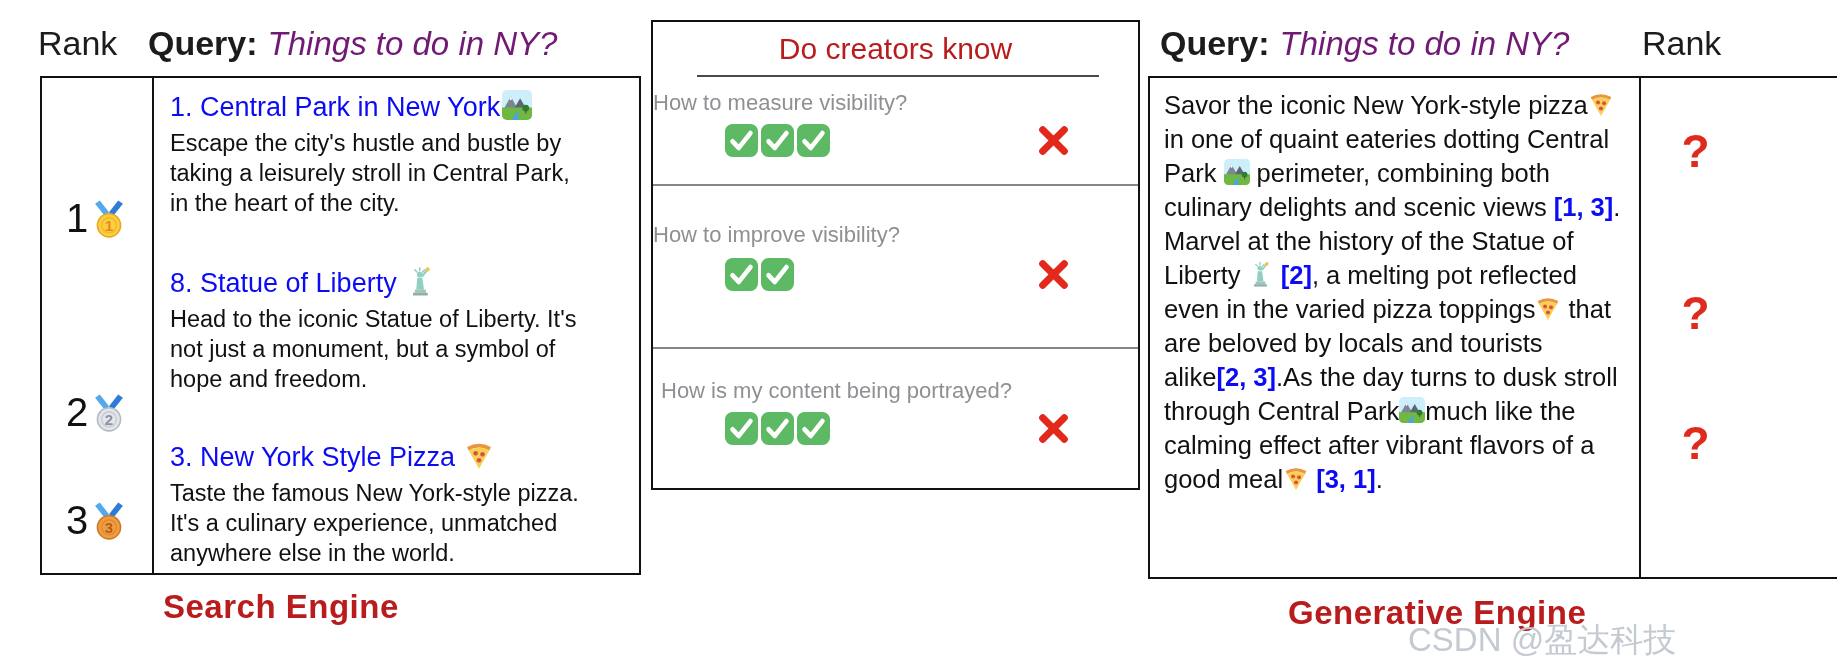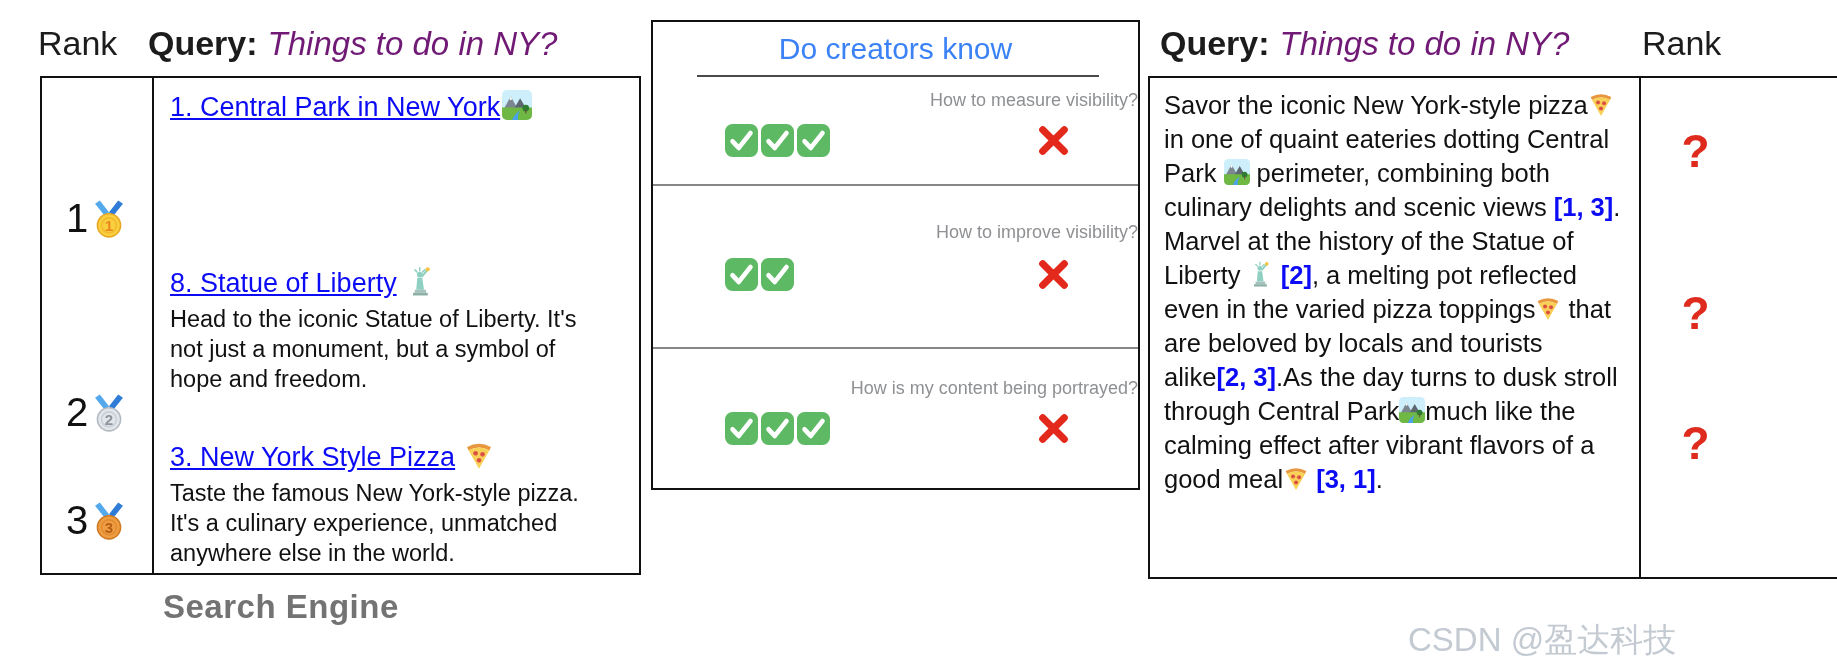--- a/index.html
+++ b/index.html
@@ -21,48 +21,48 @@
   #left-box{left:40px;top:76px;width:601px;height:499px;}
   #mid-box{left:651px;top:20px;width:489px;height:470px;}
   #right-box{left:1148px;top:76px;width:725px;height:503px;}
 
   
   .rank-col{position:absolute;left:0;top:0;bottom:0;width:110px;border-right:2px solid #111;}
   .rank-cell{position:absolute;left:0;width:110px;display:flex;align-items:center;justify-content:center;gap:2px;}
   .rank-num{font-size:40px;color:#111;}
   .results-col{position:absolute;left:112px;top:0;right:0;bottom:0;}
   .r-block{position:absolute;left:16px;right:4px;}
-  .r-title{font-size:27px;color:#0b0bf5;white-space:nowrap;text-decoration:underline;}
+  .r-title{font-size:27px;color:#0b0bf5;white-space:nowrap;}
   .r-title .t-icon{margin-left:2px;}
   .r-title .t-icon.spaced{margin-left:9px;}
   .r-desc{font-size:23.5px;line-height:30px;color:#111;white-space:pre-line;margin-top:5px;}
 
   
-  .mid-title{position:absolute;top:10px;left:0;right:0;text-align:center;font-size:30px;color:#3b82f6;}
+  .mid-title{position:absolute;top:10px;left:0;right:0;text-align:center;font-size:30px;color:#b91c1c;}
   .mid-underline{position:absolute;top:53px;left:44px;width:402px;border-top:2px solid #4a4a4a;}
-  .mid-q{position:absolute;left:0;right:0;text-align:right;font-size:18px;color:#8e9093;}
+  .mid-q{position:absolute;left:0;right:0;text-align:left;font-size:22px;color:#8e9093;}
   .marks-row{position:absolute;left:0;right:0;display:flex;justify-content:space-between;align-items:center;padding:0 66px 0 72px;}
   .checks{display:flex;gap:3px;}
   .mid-div{position:absolute;left:0;right:0;border-top:2px solid #868686;}
   #mid-q1{top:68px;} #marks1{top:100px;}
   #mid-div1{top:162px;}
   #mid-q2{top:200px;} #marks2{top:234px;}
   #mid-div2{top:325px;}
   #mid-q3{top:356px;padding-left:8px;} #marks3{top:388px;}
 
   
   .answer{position:absolute;left:0;top:0;width:489px;box-sizing:border-box;padding:10px 10px 8px 14px;
           font-size:25.5px;line-height:34px;color:#111;}
   .answer .cite{color:#0b0bf5;font-weight:bold;}
   .g-rank-col{position:absolute;left:489px;top:0;bottom:0;width:109px;border-left:2px solid #111;}
   .q-mark{position:absolute;left:0;width:109px;text-align:center;font-size:46px;font-weight:800;color:#df2a1e;}
   #qm1{top:46px;} #qm2{top:208px;} #qm3{top:338px;}
 
   
-  .caption{position:absolute;font-size:33px;font-weight:bold;color:#737373;letter-spacing:.5px;white-space:nowrap;}
+  .caption{position:absolute;font-size:33px;font-weight:bold;color:#b91c1c;letter-spacing:.5px;white-space:nowrap;}
   #caption-left{left:163px;top:588px;}
   #caption-right{left:1288px;top:594px;}
   .watermark{position:absolute;left:1408px;top:618px;font-size:33px;color:#c3cad1;white-space:nowrap;}
 
   
   .txt-icon{display:inline-block;width:26px;height:26px;vertical-align:-3px;}
   .t-icon{display:inline-block;width:30px;height:30px;vertical-align:-4px;}
   .medal-svg{width:38px;height:38px;}
   .check-svg{width:33px;height:33px;}
   .cross-svg{width:37px;height:37px;}
@@ -124,20 +124,23 @@
         <div class="r-title"><span>1. Central Park in New York</span><svg class="t-icon" viewBox="0 0 24 24">
             <rect width="24" height="24" rx="4" fill="#cdeffb"></rect>
             <path d="M1 16 L7 5 L13 16 Z" fill="#7b8691"></path>
               <path d="M5.9 7.1 L7 5 L8.1 7.1 L7 8.3 Z" fill="#ffffff"></path>
             <path d="M9 16 L14.5 6.5 L20 16 Z" fill="#5d6770"></path>
             <path d="M0 14 h24 v6 a4 4 0 0 1 -4 4 h-16 a4 4 0 0 1 -4 -4 Z" fill="#6fb843"></path>
             <circle cx="19" cy="14.4" r="2.7" fill="#2e7d32"></circle>
               <rect x="18.6" y="15.4" width="0.9" height="3.4" fill="#6d4c41"></rect>
             <path d="M8 24 q2.4 -5.4 6.4 -7.6 q-2.4 5.2 -1.4 7.6 Z" fill="#4aa3e8"></path>
           </svg></div>
+        <div class="r-desc">Escape the city's hustle and bustle by
+taking a leisurely stroll in Central Park,
+in the heart of the city.</div>
       </div>
 
       <div class="r-block" style="top:188px;">
         <div class="r-title"><span>8. Statue of Liberty</span><svg class="t-icon spaced" viewBox="0 0 24 24">
             <path d="M13 8 L17 3.2" stroke="#8fd0c2" stroke-width="1.7" stroke-linecap="round" fill="none"></path>
             <circle cx="17.3" cy="2.6" r="1.7" fill="#f6c445"></circle>
             <g stroke="#8fd0c2" stroke-width="1.2" stroke-linecap="round">
               <path d="M11 3.8 L11 1.4"></path>
                 <path d="M8.7 4.7 L7.1 3.1"></path>
                 <path d="M13.3 4.7 L14.9 3.1"></path>
@@ -296,14 +299,15 @@
           <circle cx="12.2" cy="16" r="0.5" fill="#b23b30"></circle>
   </svg><span> </span><span class="cite">[3, 1]</span><span>.</span></div>
     <div class="g-rank-col">
       <div class="q-mark" id="qm1">?</div>
       <div class="q-mark" id="qm2">?</div>
       <div class="q-mark" id="qm3">?</div>
     </div>
   </div>
 
   <div class="caption" id="caption-left">Search Engine</div>
+  <div class="caption" id="caption-right">Generative Engine</div>
   <div class="watermark">CSDN @盈达科技</div>
 </div>
 
 </body></html>

